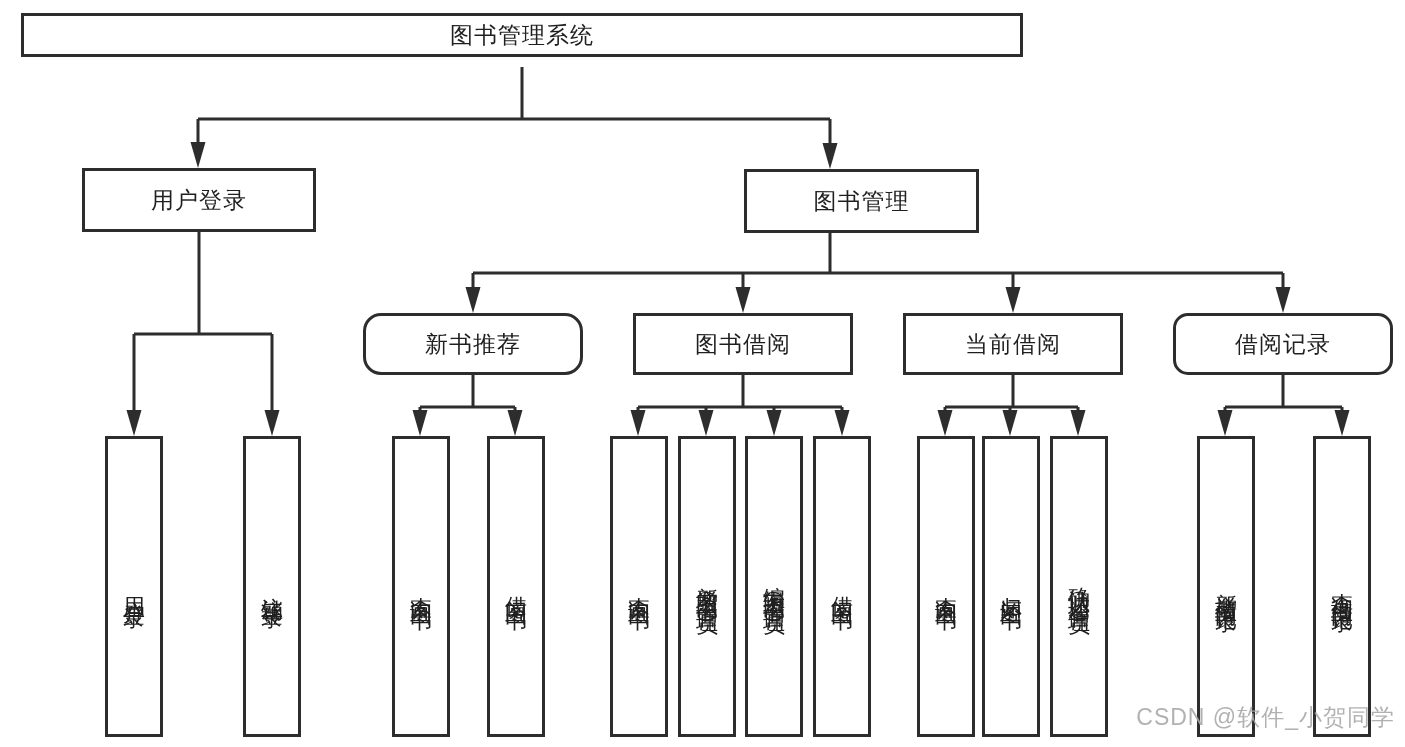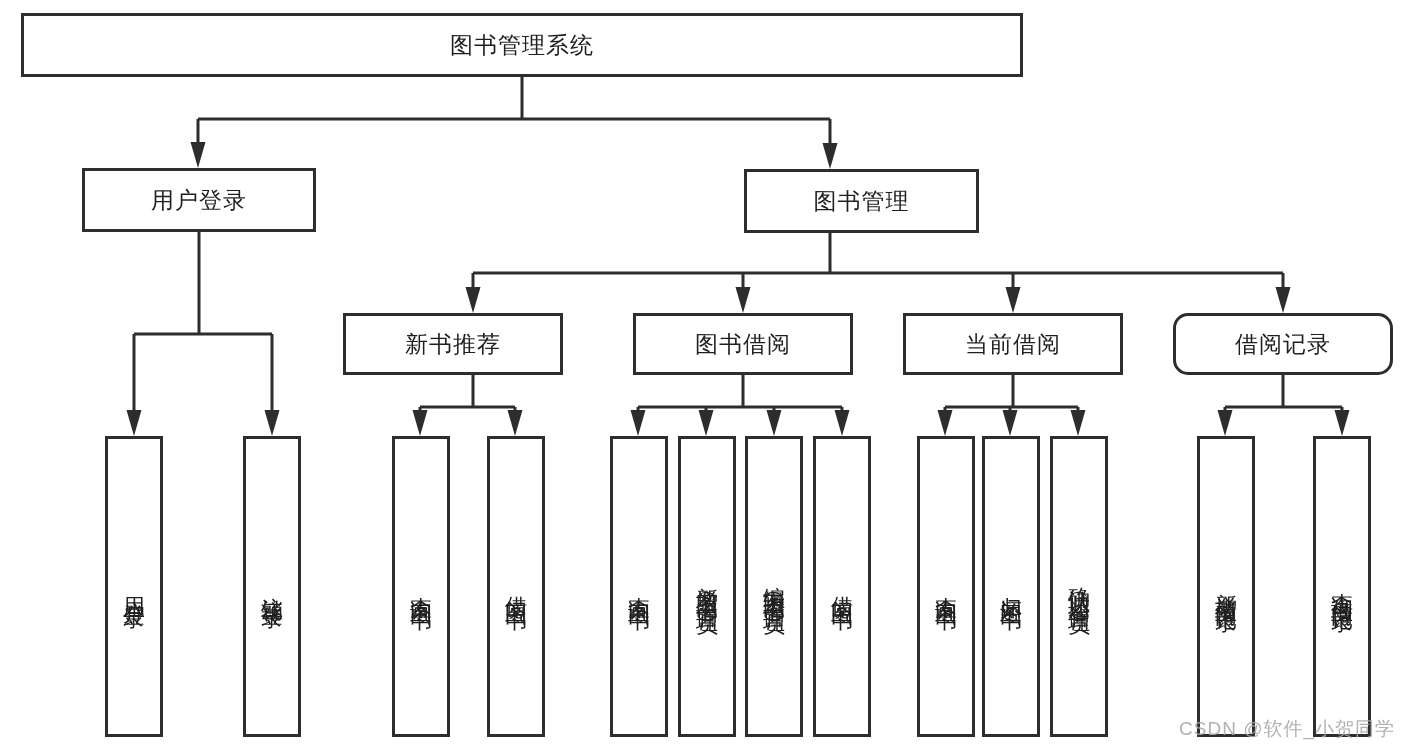--- a/index.html
+++ b/index.html
@@ -23,35 +23,35 @@
     z-index:2;
   }
   .h{font-size:23px;letter-spacing:1px;white-space:nowrap;}
   .v{
     font-size:22px;
     writing-mode:vertical-rl;
     text-orientation:mixed;
     letter-spacing:4px;
     line-height:1;
   }
-  .root  {left:21px;  top:13px;  width:1002px; height:64px;}
+  .root  {left:21px;  top:13px;  width:1002px; height:44px;}
   .n-ul  {left:82px;  top:168px; width:234px;  height:64px;}
   .n-bm  {left:744px; top:169px; width:235px;  height:64px;}
   .l3    {top:313px;  width:220px; height:62px;}
-  .l3a{left:343px;} .l3b{left:633px;} .l3c{left:903px;} .l3d{left:1173px;border-radius:15px;}
+  .l3a{left:363px;border-radius:18px;} .l3b{left:633px;} .l3c{left:903px;} .l3d{left:1173px;border-radius:15px;}
   .leaf  {top:436px;  width:58px; height:301px;}
   .lf1{left:105px;} .lf2{left:243px;} .lf3{left:392px;} .lf4{left:487px;}
   .lf5{left:610px;} .lf6{left:678px;} .lf7{left:745px;} .lf8{left:813px;}
   .lf9{left:917px;} .lf10{left:982px;} .lf11{left:1050px;} .lf12{left:1197px;}
   .lf13{left:1313px;}
   #watermark{
     position:absolute;
-    right:10px;bottom:5px;
+    right:10px;bottom:14px;
     z-index:3;
-    font-size:19px;
+    font-size:23px;
     color:rgba(168,168,168,0.9);
     letter-spacing:1px;
     white-space:nowrap;
   }
 </style>
 </head>
 <body>
 
 <div id="stage">
 

